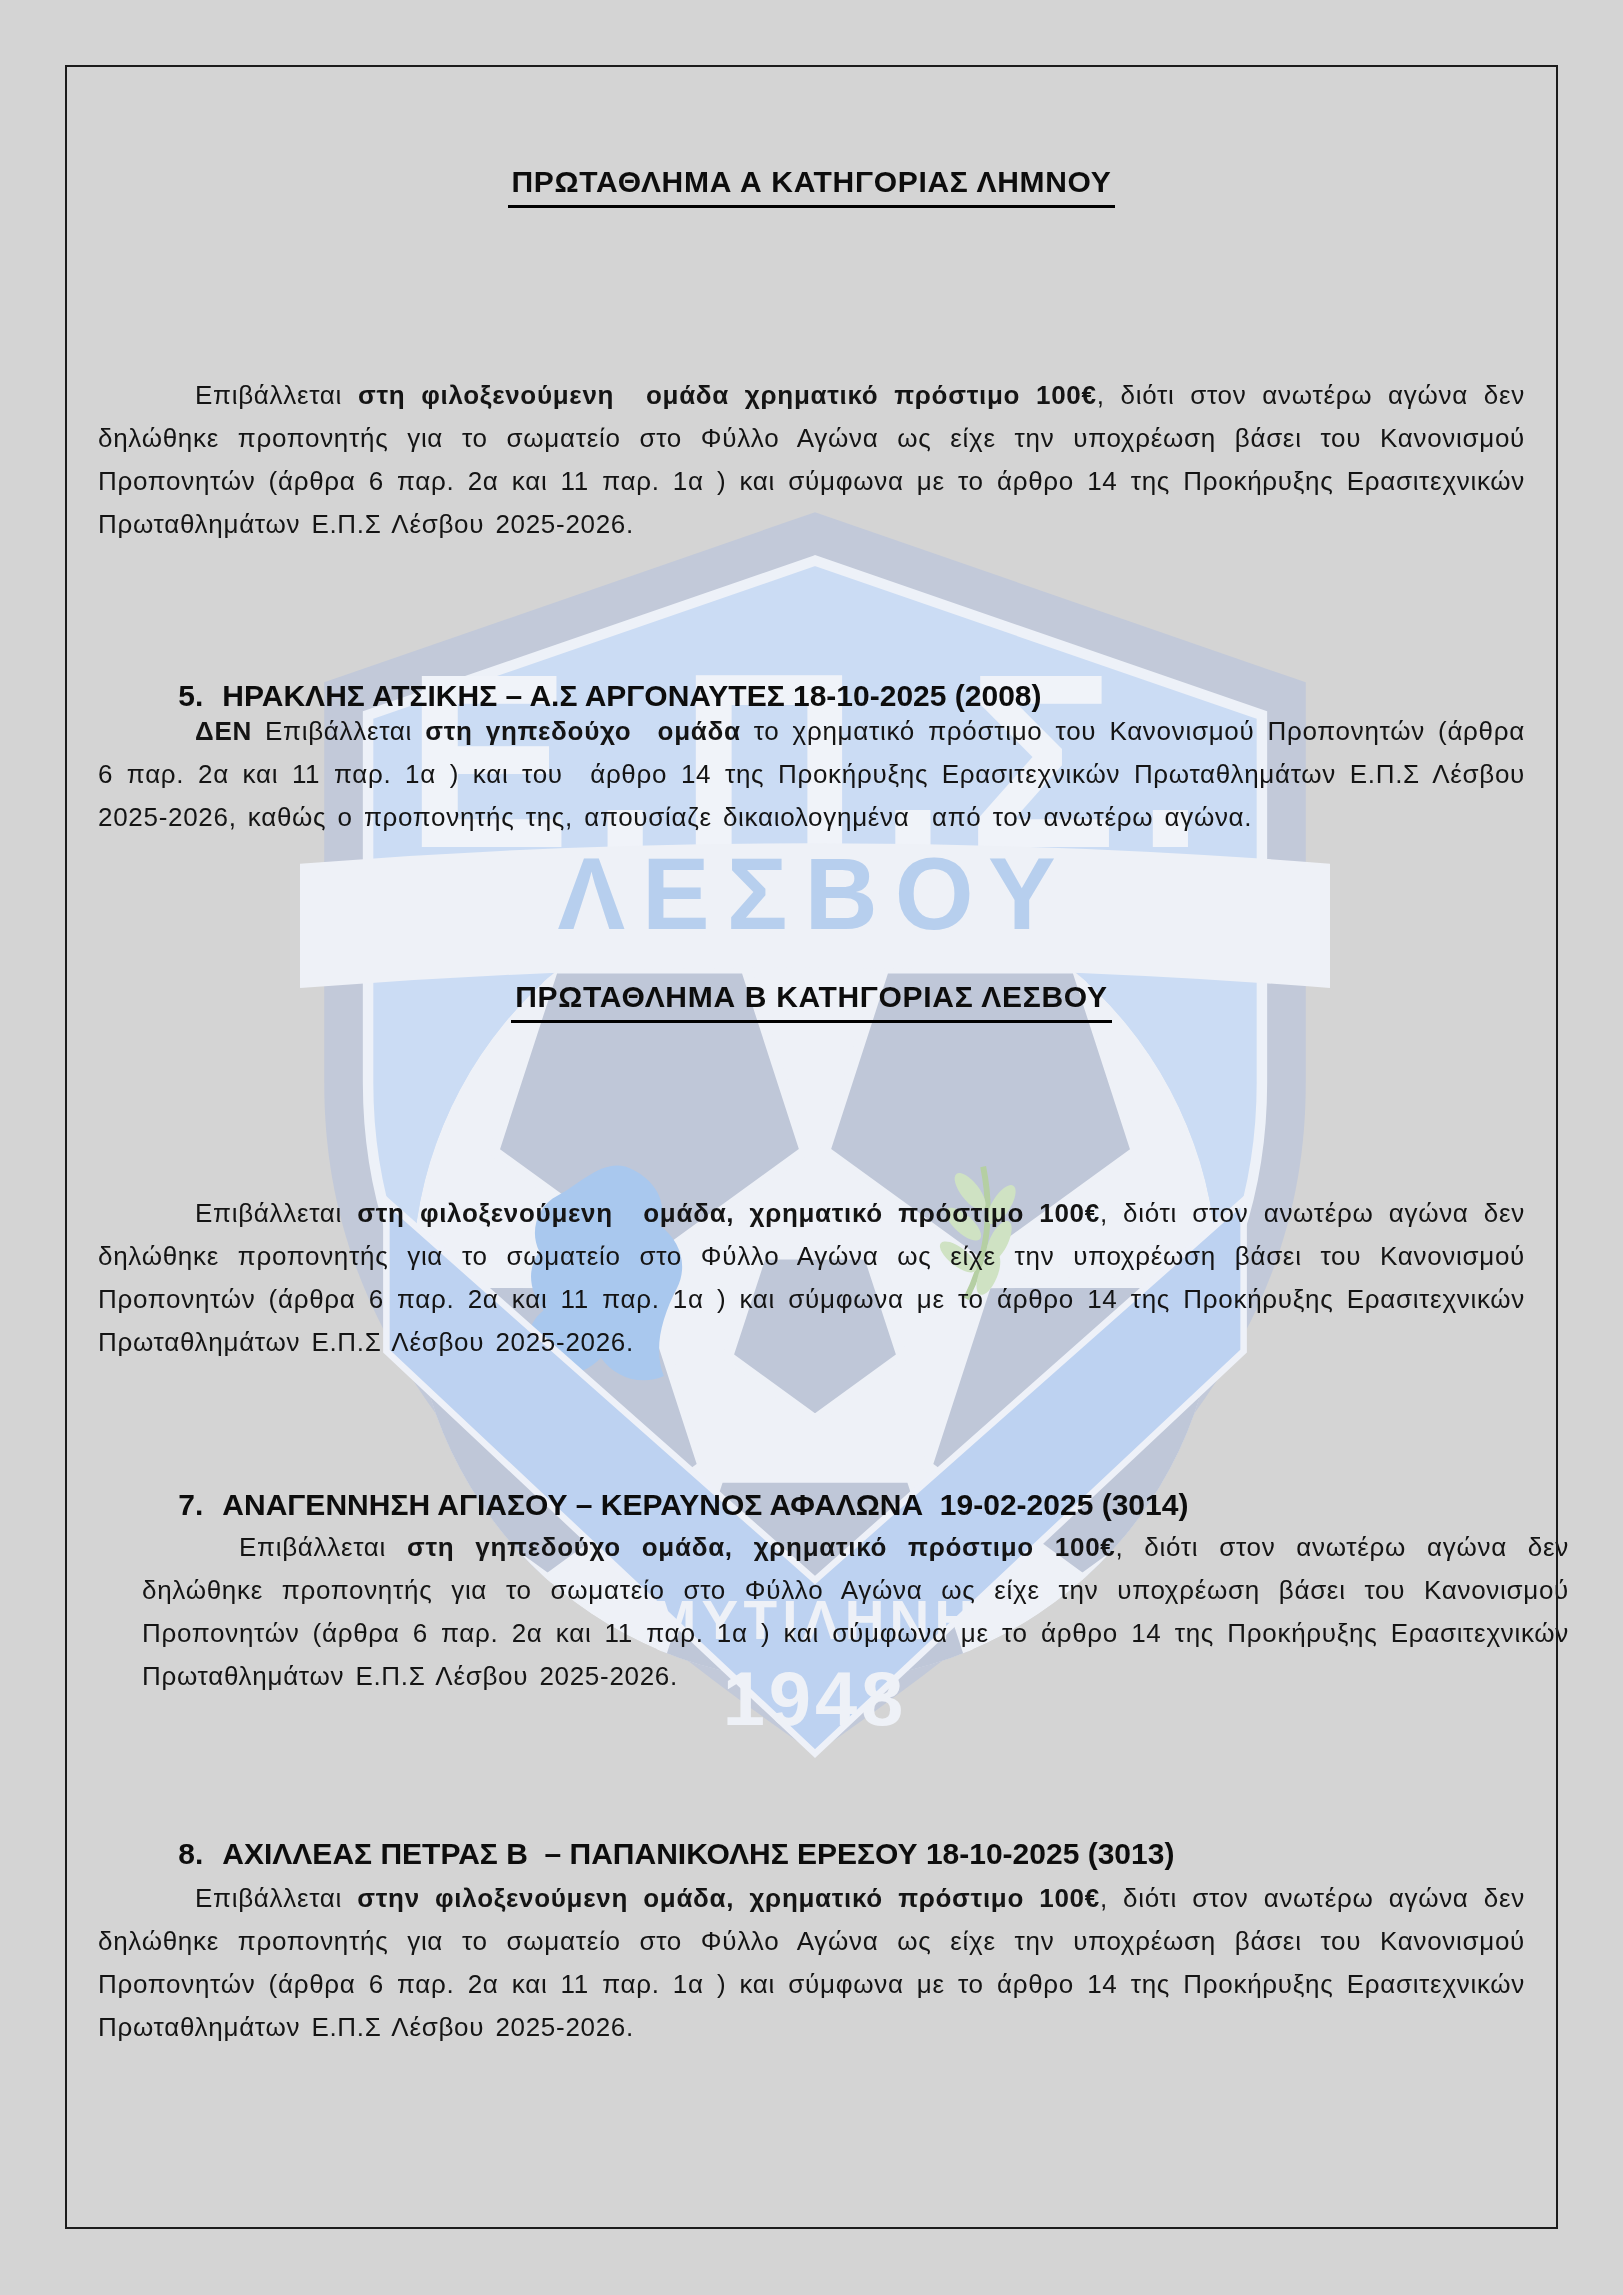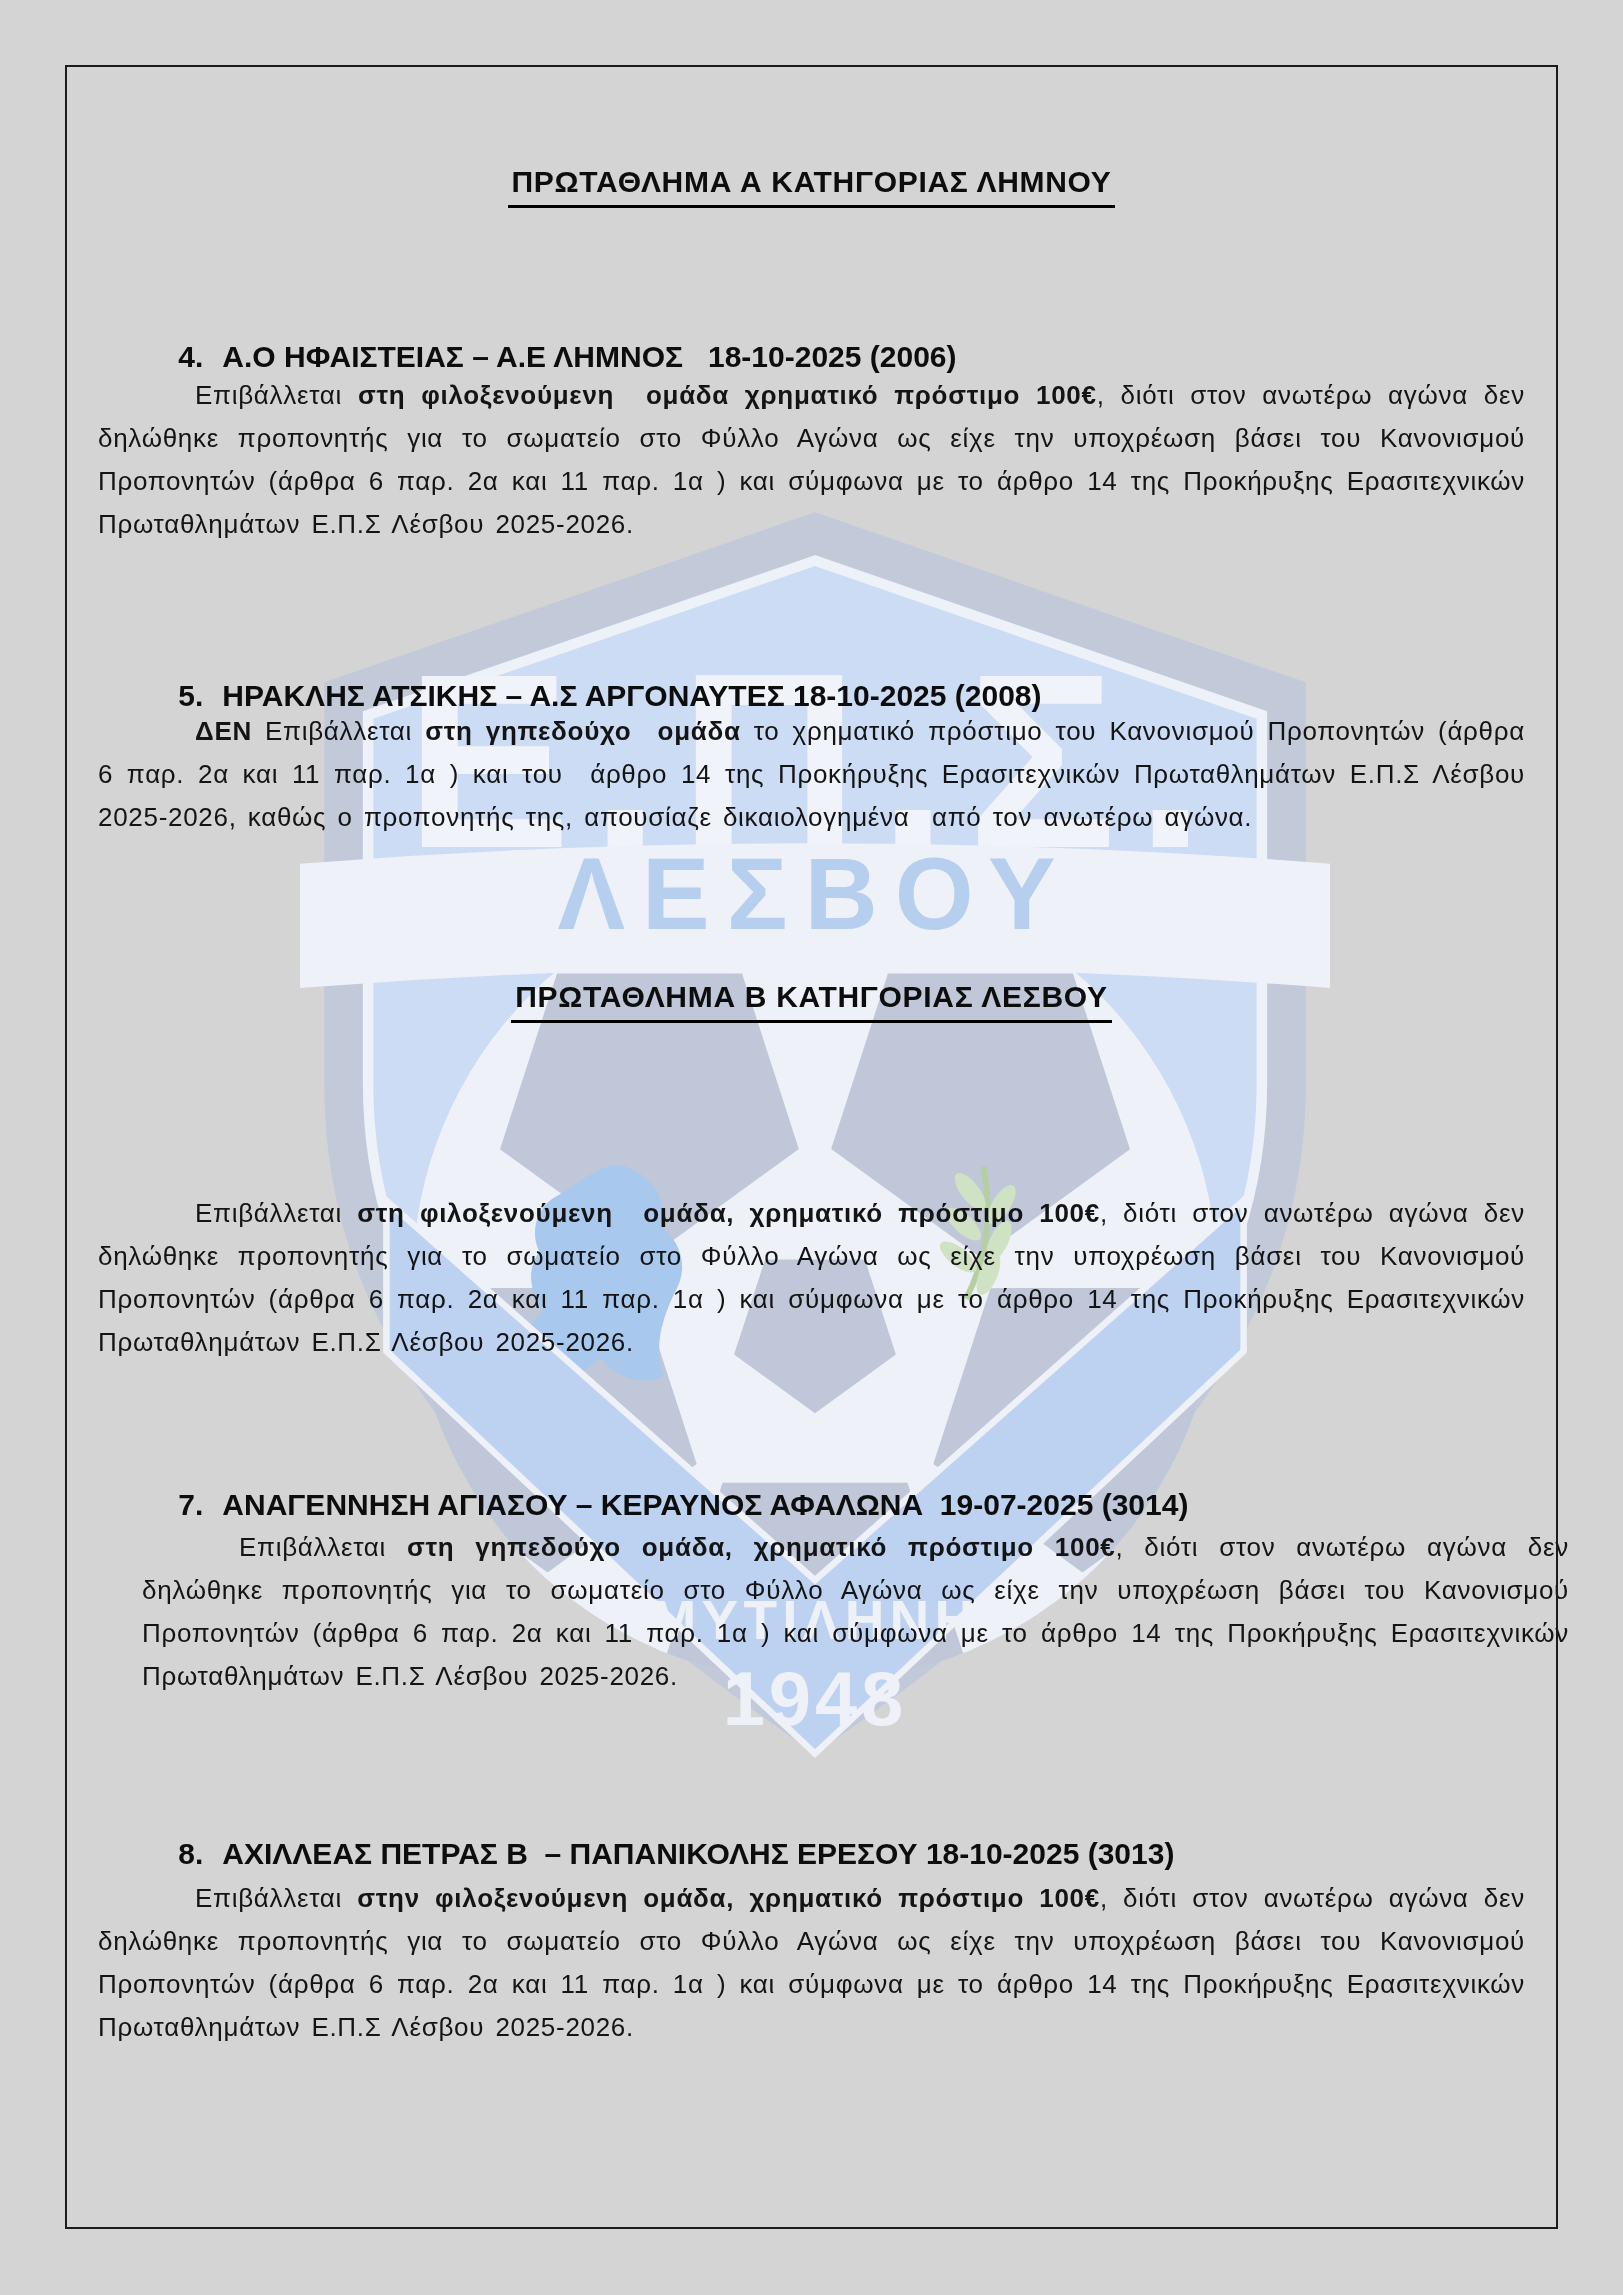--- a/index.html
+++ b/index.html
@@ -109,38 +109,35 @@
   <path d="M18 545 Q805 483 1592 545 L1592 735 Q805 673 18 735 Z" fill="#eef1f7"></path>
   <text x="805" y="645" text-anchor="middle" font-size="155" font-weight="bold" letter-spacing="26" font-family="Liberation Sans, sans-serif" fill="#b7cfee">ΛΕΣΒΟΥ</text>
 </svg>
 
 <div class="content">
 
   <h1 class="doc-title" id="title-1">
     <span class="u">ΠΡΩΤΑΘΛΗΜΑ Α ΚΑΤΗΓΟΡΙΑΣ ΛΗΜΝΟΥ</span>
   </h1>
 
-  <div class="item-heading" id="h-item-4">
-    <span class="num">4.</span><span class="ht">Α.Ο ΗΦΑΙΣΤΕΙΑΣ – Α.Ε ΛΗΜΝΟΣ   18-10-2025 (2006)</span>
-  </div>
   <p class="para" id="p-item-4"><span>Επιβάλλεται </span><b>στη φιλοξενούμενη  ομάδα χρηματικό πρόστιμο 100€</b><span>, διότι στον ανωτέρω αγώνα δεν δηλώθηκε προπονητής για το σωματείο στο Φύλλο Αγώνα ως είχε την υποχρέωση βάσει του Κανονισμού Προπονητών (άρθρα 6 παρ. 2α και 11 παρ. 1α ) και σύμφωνα με το άρθρο 14 της Προκήρυξης Ερασιτεχνικών Πρωταθλημάτων Ε.Π.Σ Λέσβου 2025-2026.</span></p>
 
   <div class="item-heading" id="h-item-5">
     <span class="num">5.</span><span class="ht">ΗΡΑΚΛΗΣ ΑΤΣΙΚΗΣ – Α.Σ ΑΡΓΟΝΑΥΤΕΣ 18-10-2025 (2008)</span>
   </div>
   <p class="para" id="p-item-5"><b>ΔΕΝ</b><span> Επιβάλλεται </span><b>στη γηπεδούχο  ομάδα</b><span> το χρηματικό πρόστιμο του Κανονισμού Προπονητών (άρθρα 6 παρ. 2α και 11 παρ. 1α ) και του  άρθρο 14 της Προκήρυξης Ερασιτεχνικών Πρωταθλημάτων Ε.Π.Σ Λέσβου 2025-2026, καθώς ο προπονητής της, απουσίαζε δικαιολογημένα  από τον ανωτέρω αγώνα.</span></p>
 
   <h1 class="doc-title" id="title-2">
     <span class="u">ΠΡΩΤΑΘΛΗΜΑ Β ΚΑΤΗΓΟΡΙΑΣ ΛΕΣΒΟΥ</span>
   </h1>
 
   <p class="para" id="p-item-6"><span>Επιβάλλεται </span><b>στη φιλοξενούμενη  ομάδα, χρηματικό πρόστιμο 100€</b><span>, διότι στον ανωτέρω αγώνα δεν δηλώθηκε προπονητής για το σωματείο στο Φύλλο Αγώνα ως είχε την υποχρέωση βάσει του Κανονισμού Προπονητών (άρθρα 6 παρ. 2α και 11 παρ. 1α ) και σύμφωνα με το άρθρο 14 της Προκήρυξης Ερασιτεχνικών Πρωταθλημάτων Ε.Π.Σ Λέσβου 2025-2026.</span></p>
 
   <div class="item-heading" id="h-item-7">
-    <span class="num">7.</span><span class="ht">ΑΝΑΓΕΝΝΗΣΗ ΑΓΙΑΣΟΥ – ΚΕΡΑΥΝΟΣ ΑΦΑΛΩΝΑ  19-07-2025 (3014)</span>
+    <span class="num">7.</span><span class="ht">ΑΝΑΓΕΝΝΗΣΗ ΑΓΙΑΣΟΥ – ΚΕΡΑΥΝΟΣ ΑΦΑΛΩΝΑ  19-02-2025 (3014)</span>
   </div>
   <p class="para" id="p-item-7"><span>Επιβάλλεται </span><b>στη γηπεδούχο ομάδα, χρηματικό πρόστιμο 100€</b><span>, διότι στον ανωτέρω αγώνα δεν δηλώθηκε προπονητής για το σωματείο στο Φύλλο Αγώνα ως είχε την υποχρέωση βάσει του Κανονισμού Προπονητών (άρθρα 6 παρ. 2α και 11 παρ. 1α ) και σύμφωνα με το άρθρο 14 της Προκήρυξης Ερασιτεχνικών Πρωταθλημάτων Ε.Π.Σ Λέσβου 2025-2026.</span></p>
 
   <div class="item-heading" id="h-item-8">
     <span class="num">8.</span><span class="ht">ΑΧΙΛΛΕΑΣ ΠΕΤΡΑΣ Β  – ΠΑΠΑΝΙΚΟΛΗΣ ΕΡΕΣΟΥ 18-10-2025 (3013)</span>
   </div>
   <p class="para" id="p-item-8"><span>Επιβάλλεται </span><b>στην φιλοξενούμενη ομάδα, χρηματικό πρόστιμο 100€</b><span>, διότι στον ανωτέρω αγώνα δεν δηλώθηκε προπονητής για το σωματείο στο Φύλλο Αγώνα ως είχε την υποχρέωση βάσει του Κανονισμού Προπονητών (άρθρα 6 παρ. 2α και 11 παρ. 1α ) και σύμφωνα με το άρθρο 14 της Προκήρυξης Ερασιτεχνικών Πρωταθλημάτων Ε.Π.Σ Λέσβου 2025-2026.</span></p>
 
 
 </div>

